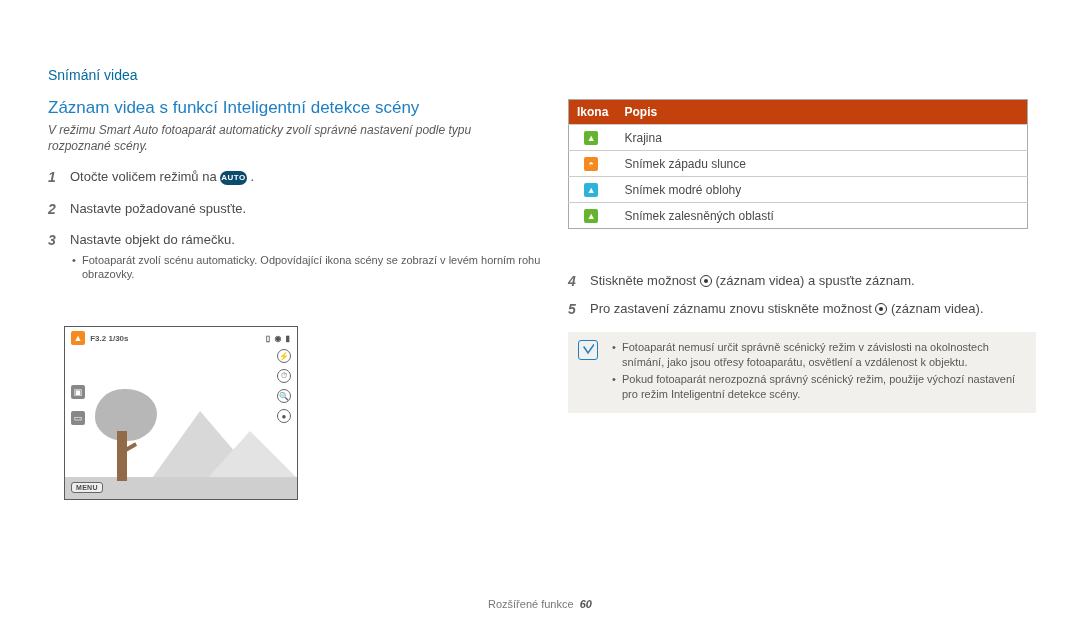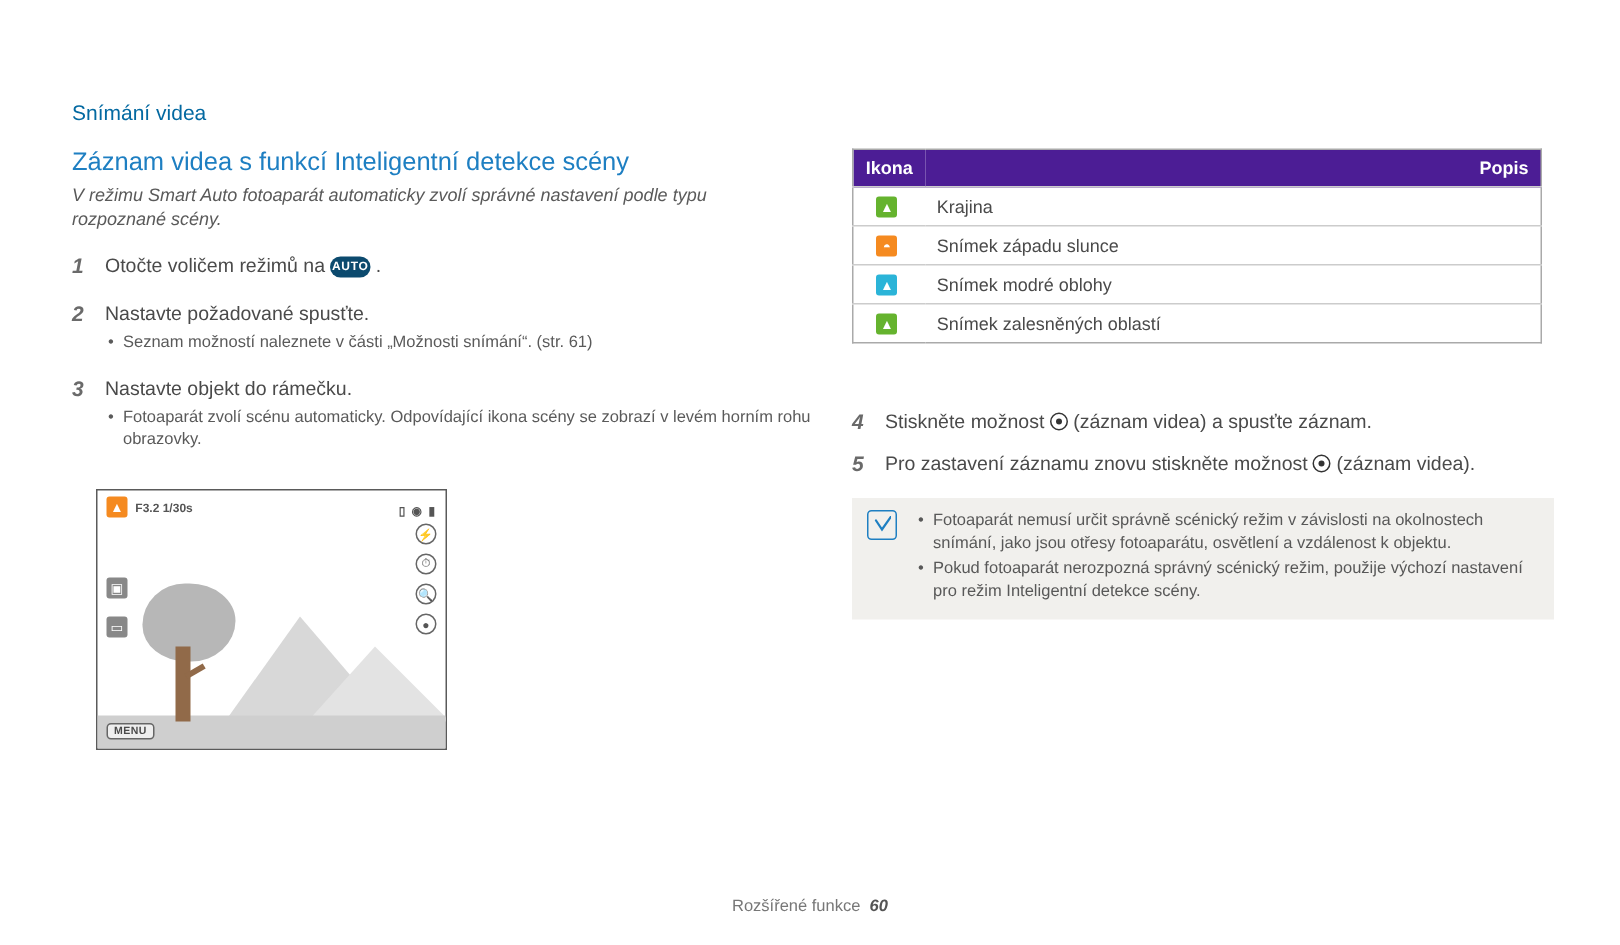--- a/index.html
+++ b/index.html
@@ -94,21 +94,21 @@
     border: 1px solid #5a5a5a;
     background: #fff;
   }
   .camera-preview .topbar {
     position: absolute;
     top: 4px;
     left: 6px;
     right: 6px;
     height: 14px;
     display: flex;
-    align-items: flex-end;
+    align-items: center;
     justify-content: space-between;
     font-size: 8px;
     font-weight: bold;
     color: #555;
   }
   .sq-icon {
     width: 14px; height: 14px; border-radius: 2px;
     display: inline-flex; align-items: center; justify-content: center;
     font-size: 9px; color: #fff;
     margin-right: 3px;
@@ -165,23 +165,23 @@
   .icon-table {
     position: absolute;
     top: 99px;
     left: 568px;
     width: 460px;
     border: 1px solid #aaa;
     border-collapse: collapse;
     font-size: 12px;
   }
   .icon-table th {
-    background: #4c1d95;
+    background: #c2410c;
     color: #fff;
-    text-align: right;
+    text-align: left;
     font-weight: bold;
     padding: 5px 8px;
     font-size: 12px;
   }
   .icon-table td {
     border-top: 1px solid #ccc;
     padding: 5px 8px;
     color: #4a4a4a;
   }
   .icon-table td.ico { width: 48px; text-align: center; }
@@ -244,21 +244,20 @@
 <div class="intro-text">V režimu Smart Auto fotoaparát automaticky zvolí správné nastavení podle typu rozpoznané scény.</div>
 
 <div class="left-col">
   <div class="step">
     <span class="step-num">1</span>
     <span>Otočte voličem režimů na </span><span class="auto-pill">AUTO</span><span> .</span>
   </div>
   <div class="step">
     <span class="step-num">2</span>
     <span>Nastavte požadované spusťte.</span>
-    <div class="sub">Seznam možností naleznete v části „Možnosti snímání“. (str. 61)</div>
   </div>
   <div class="step">
     <span class="step-num">3</span>
     <span>Nastavte objekt do rámečku.</span>
     <div class="sub">Fotoaparát zvolí scénu automaticky. Odpovídající ikona scény se zobrazí v levém horním rohu obrazovky.</div>
   </div>
 </div>
 
 <div class="camera-preview">
   <div class="scene">

